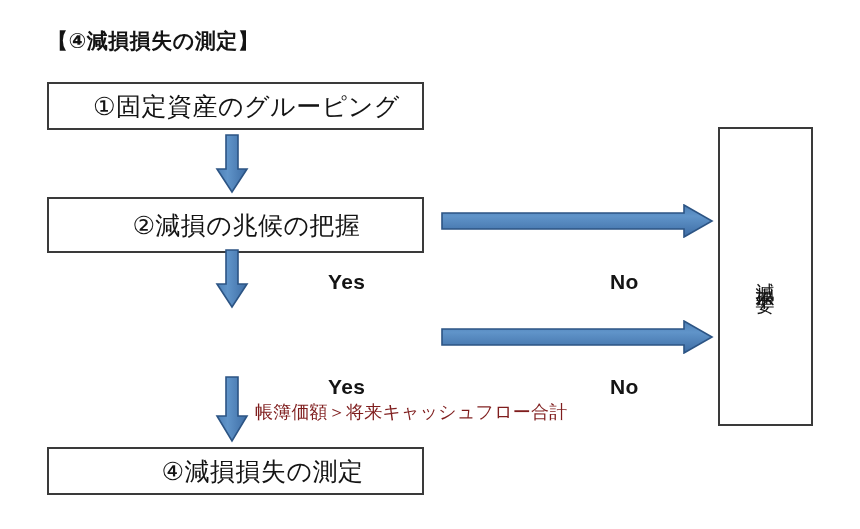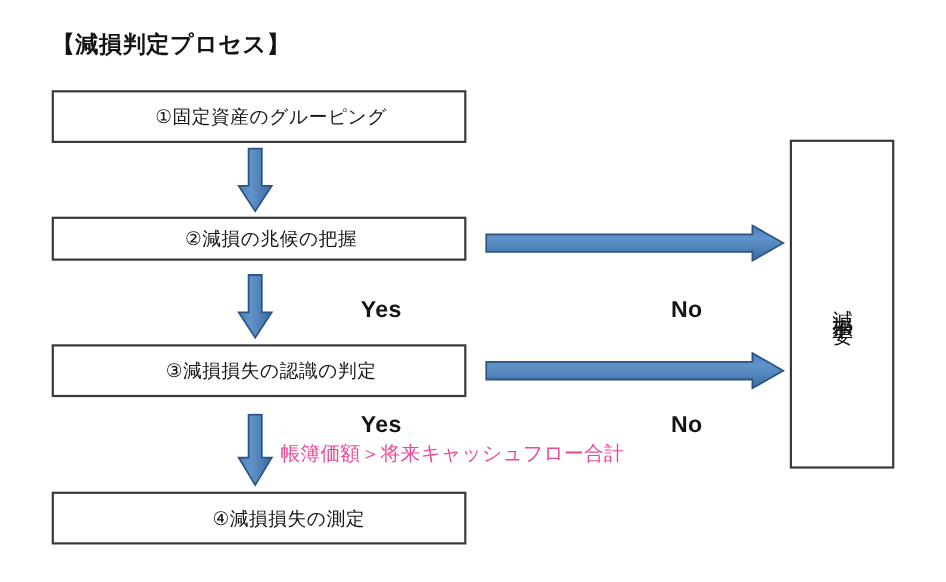--- a/index.html
+++ b/index.html
@@ -37,30 +37,30 @@
   .proc-box {
     position: absolute;
     box-sizing: border-box;
     background: #ffffff;
     border: 2px solid #3a3a3a;
     display: flex;
     align-items: center;
     justify-content: center;
   }
   .proc-box .box-label {
-    font-size: 17px;
+    font-size: 25px;
     font-weight: 500;
     color: #141414;
     letter-spacing: 0.5px;
     white-space: nowrap;
     margin-left: 22px;
   }
 
   .box-1 { left: 47px;  top: 82px;  width: 377px; height: 48px; }
-  .box-2 { left: 47px;  top: 197px; width: 377px; height: 40px; }
+  .box-2 { left: 47px;  top: 197px; width: 377px; height: 56px; }
   .box-3 { left: 47px;  top: 313px; width: 377px; height: 48px; }
   .box-4 { left: 47px;  top: 447px; width: 377px; height: 48px; padding-left: 32px; }
 
   
   .terminal-box {
     position: absolute;
     left: 718px;
     top: 127px;
     width: 95px;
     height: 299px;
@@ -116,31 +116,31 @@
   .lbl-yes-2 { left: 328px; top: 375px; }
   .lbl-no-2  { left: 610px; top: 375px; }
 
   
   .condition-note {
     position: absolute;
     left: 255px;
     top: 400px;
     font-size: 18px;
     font-weight: 500;
-    color: #ec4899;
+    color: #7f1d1d;
     white-space: nowrap;
     letter-spacing: 0.2px;
   }
 </style>
 </head>
 <body>
 
 <div id="canvas">
 
-  <div class="diagram-title">【減損判定プロセス】</div>
+  <div class="diagram-title">【④減損損失の測定】</div>
 
   <div class="proc-box box-1">
     <span class="box-label">①固定資産のグルーピング</span>
   </div>
 
   <div class="arrow-down arr-d1">
     <svg viewBox="0 0 34 60" preserveAspectRatio="none">
       <defs>
         <linearGradient id="gradDown1" x1="0" y1="0" x2="1" y2="0">
           <stop offset="0%" stop-color="#4d7fb5"></stop>
@@ -178,23 +178,20 @@
           <stop offset="100%" stop-color="#3d6ca4"></stop>
         </linearGradient>
       </defs>
       <polygon points="11,1 23,1 23,35 32,35 17,58 2,35 11,35" fill="url(#gradDown2)" stroke="#2c5484" stroke-width="1.6"></polygon>
     </svg>
   </div>
 
   <div class="branch-label lbl-yes-1">Yes</div>
   <div class="branch-label lbl-no-1">No</div>
 
-  <div class="proc-box box-3">
-    <span class="box-label">③減損損失の認識の判定</span>
-  </div>
 
   <div class="arrow-right arr-r2">
     <svg viewBox="0 0 273 34" preserveAspectRatio="none">
       <defs>
         <linearGradient id="gradRight2" x1="0" y1="0" x2="0" y2="1">
           <stop offset="0%" stop-color="#4d7fb5"></stop>
           <stop offset="35%" stop-color="#6094c9"></stop>
           <stop offset="100%" stop-color="#3d6ca4"></stop>
         </linearGradient>
       </defs>

